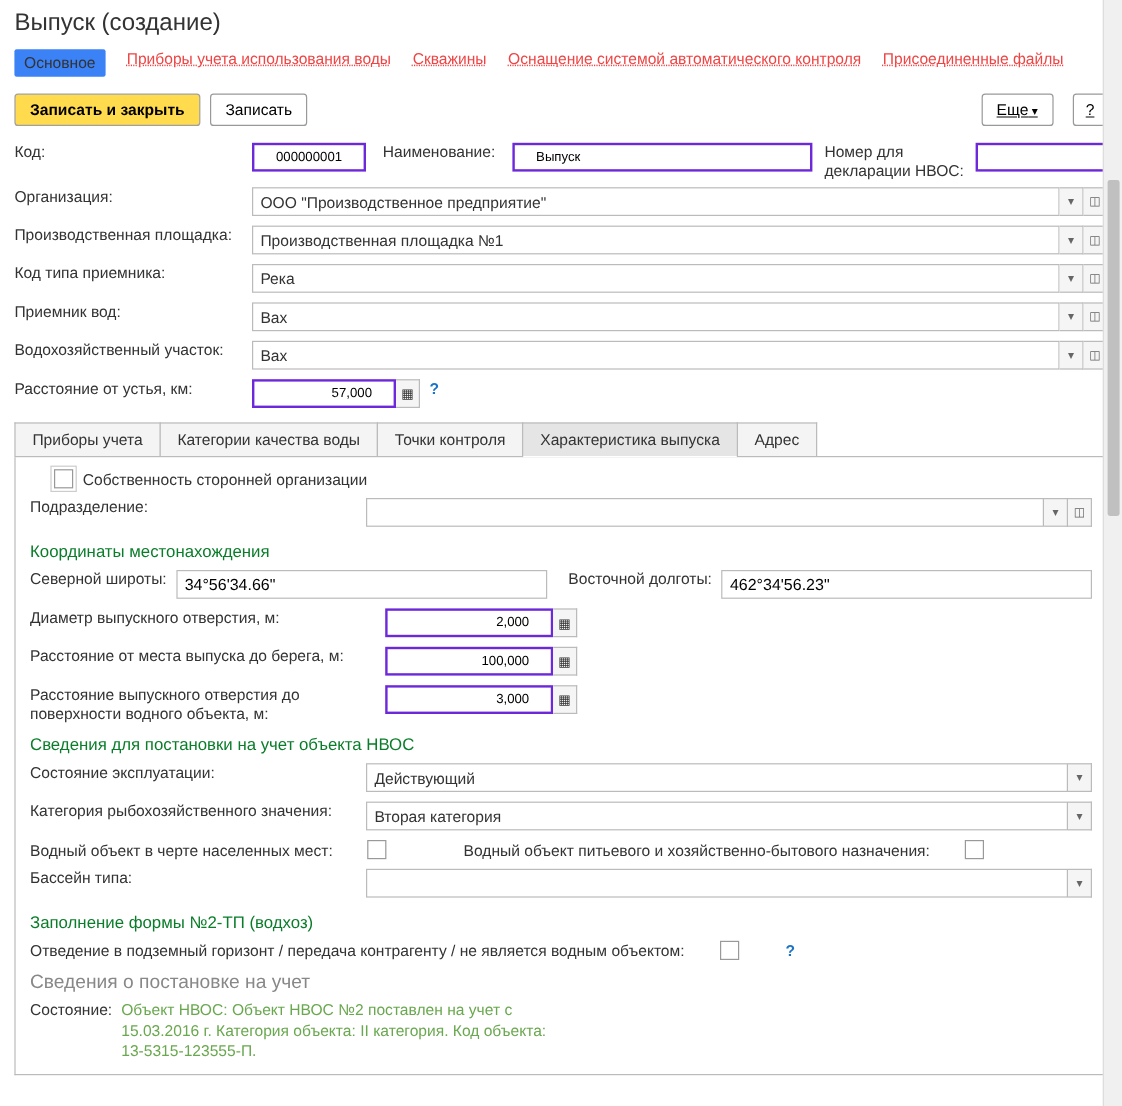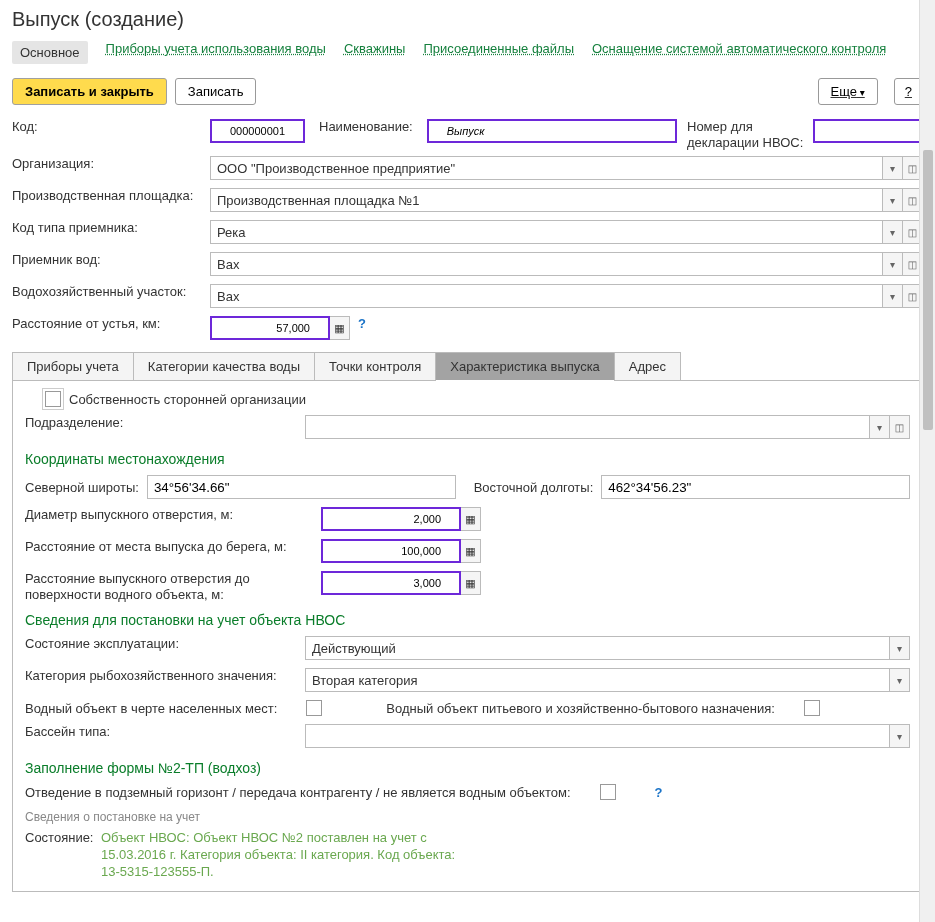--- a/index.html
+++ b/index.html
@@ -5,65 +5,65 @@
 * { box-sizing: border-box; margin: 0; padding: 0; }
 body { font-family: Arial, sans-serif; font-size: 13px; color: #333; background: #fff; }
 .page { width: 935px; height: 922px; position: relative; }
 .content { padding: 8px 12px; height: 922px; overflow-y: auto; }
 .scrollbar { position: absolute; right: 0; top: 0; width: 16px; height: 922px; background: #f0f0f0; border-left: 1px solid #ddd; }
 .scrollbar-thumb { position: absolute; right: 2px; top: 150px; width: 10px; height: 280px; background: #c0c0c0; border-radius: 2px; }
 
 h1 { font-size: 20px; font-weight: normal; color: #333; margin-bottom: 10px; }
 
 .nav-tabs { display: flex; gap: 18px; margin-bottom: 14px; font-size: 13px; }
-.nav-tab { color: #15803d; text-decoration: underline dotted; cursor: pointer; }
-.nav-tab.active { color: #333; background: #e5e5e5; padding: 4px 8px; text-decoration: none; border-radius: 2px; }
+.nav-tab { color: #ef4444; text-decoration: underline dotted; cursor: pointer; }
+.nav-tab.active { color: #333; background: #3b82f6; padding: 4px 8px; text-decoration: none; border-radius: 2px; }
 
 .toolbar { display: flex; align-items: flex-start; margin-bottom: 14px; }
 .btn { border: 1px solid #999; background: #fff; padding: 5px 12px; font-size: 13px; cursor: pointer; border-radius: 3px; }
 .btn-primary { background: #ffdb4d; font-weight: bold; border-color: #a0a0a0; }
 .btn + .btn { margin-left: 8px; }
 .toolbar-right { margin-left: auto; display: flex; gap: 8px; text-decoration: underline; }
 .btn-more::after { content: " ▾"; font-size: 10px; }
 .btn-help { padding: 5px 10px; }
 
 .form-row { display: flex; align-items: flex-start; margin-bottom: 6px; min-height: 26px; }
 .label { width: 198px; flex-shrink: 0; font-size: 13px; color: #333; }
 .input-text { border: 2px solid #6d28d9; padding: 3px 18px; font-size: 11px; height: 24px; background: #fff; }
 .input-text.code { width: 95px; }
-.input-text.name { flex: 1; margin-left: 8px; font-style: italic; }
+.input-text.name { flex: 1; margin-left: 8px; }
 .input-text.num { width: 120px; text-align: right; }
 .input-text.decl { width: 110px; }
 
 .label-inline { margin-left: 14px; margin-right: 6px; }
 .label-multiline { width: 120px; line-height: 1.2; margin-left: 10px; margin-right: 6px; }
 
 .select-group { display: flex; flex: 1; }
 .select-main { flex: 1; border: 1px solid #bbb; padding: 3px 6px; height: 24px; background: #fff; display: flex; align-items: center; }
 .select-btn { width: 20px; height: 24px; border: 1px solid #bbb; border-left: none; background: #f5f5f5; display: flex; align-items: center; justify-content: center; cursor: pointer; font-size: 10px; color: #666; }
 
 .num-group { display: inline-flex; }
 .num-btn { width: 20px; height: 24px; border: 1px solid #bbb; border-left: none; background: #f5f5f5; display: flex; align-items: center; justify-content: center; cursor: pointer; font-size: 11px; }
 
 .help-icon { color: #1a73c7; margin-left: 8px; cursor: pointer; font-weight: bold; }
 
 .inner-tabs { display: flex; border-bottom: 1px solid #bbb; margin-top: 10px; }
 .inner-tab { padding: 6px 14px; border: 1px solid #bbb; border-bottom: none; background: #f4f4f4; cursor: pointer; font-size: 13px; margin-right: -1px; position: relative; }
-.inner-tab.active { background: #a3a3a3; z-index: 1; }
+.inner-tab.active { background: #e5e5e5; z-index: 1; }
 .inner-tab.active::after { content: ""; position: absolute; left: 0; right: 0; bottom: -1px; height: 1px; background: #fff; }
 
 .tab-content { border: 1px solid #bbb; border-top: none; padding: 10px 12px; }
 .checkbox-row { display: flex; align-items: center; margin-bottom: 8px; padding-left: 20px; }
 .checkbox { width: 16px; height: 16px; border: 1px solid #999; margin-right: 8px; cursor: pointer; flex-shrink: 0; }
 .checkbox.boxed { outline: 1px solid #ccc; outline-offset: 2px; }
 
 .section-title { color: #0a7d2a; font-size: 14px; margin: 10px 0 8px 0; }
-.section-subtitle { color: #888; font-size: 12px; margin: 10px 0 6px 0; }
-
-.coord-row { display: flex; align-items: center; margin-bottom: 8px; gap: 8px; }
+.section-subtitle { color: #888; font-size: 16px; margin: 10px 0 6px 0; }
+
+.coord-row { display: flex; align-items: flex-start; margin-bottom: 8px; gap: 8px; }
 .coord-label { flex-shrink: 0; }
 .coord-input { border: 1px solid #bbb; padding: 3px 6px; height: 24px; flex: 1; }
 
 .label-wide { width: 296px; flex-shrink: 0; }
 .label-wide2 { width: 280px; flex-shrink: 0; }
 
 .inline-check-row { display: flex; align-items: center; margin-bottom: 8px; flex-wrap: wrap; gap: 23px; }
 .inline-check-label { margin-right: 6px; }
 
 .status-row { display: flex; align-items: flex-start; margin-top: 4px; }
@@ -75,22 +75,22 @@
 
 <div class="page">
 <div class="content">
 
 <h1>Выпуск (создание)</h1>
 
 <div class="nav-tabs">
   <span class="nav-tab active">Основное</span>
   <span class="nav-tab">Приборы учета использования воды</span>
   <span class="nav-tab">Скважины</span>
+  <span class="nav-tab">Оснащение системой автоматического контроля</span>
   <span class="nav-tab">Присоединенные файлы</span>
-  <span class="nav-tab">Оснащение системой автоматического контроля</span>
 </div>
 
 <div class="toolbar">
   <button class="btn btn-primary">Записать и закрыть</button>
   <button class="btn">Записать</button>
   <div class="toolbar-right">
     <button class="btn btn-more">Еще</button>
     <button class="btn btn-help">?</button>
   </div>
 </div>

